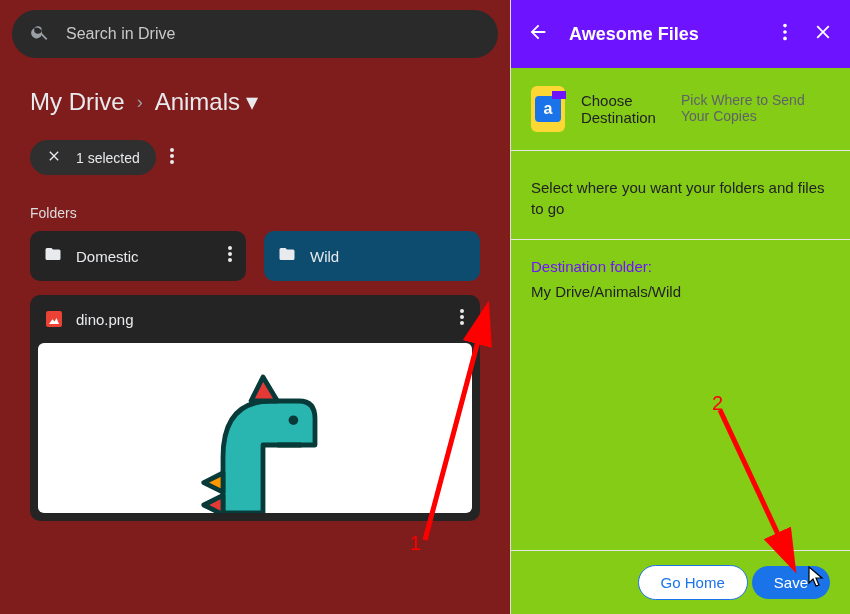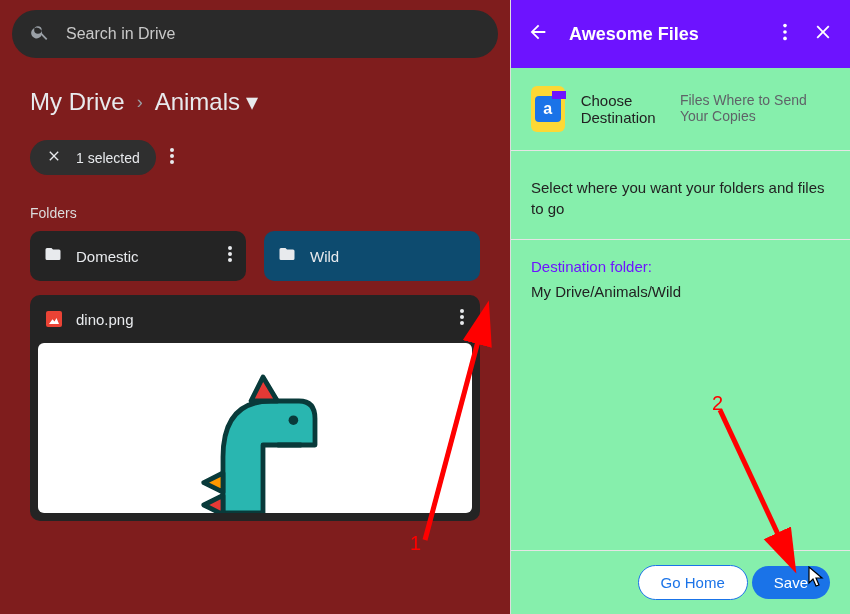--- a/index.html
+++ b/index.html
@@ -26,21 +26,21 @@
 .dots-btn svg{width:4px;height:16px;fill:#e8eaed}
 .file-card{margin:14px 30px 0;background:#242424;border-radius:10px;overflow:hidden}
 .file-head{display:flex;align-items:center;justify-content:space-between;padding:14px 16px}
 .file-head-left{display:flex;align-items:center;gap:14px}
 .img-icon{width:16px;height:16px;background:#ea4335;border-radius:2px;position:relative}
 .img-icon:after{content:"";position:absolute;left:3px;bottom:3px;width:10px;height:6px;background:#fff;clip-path:polygon(0 100%,35% 20%,55% 60%,75% 0,100% 100%)}
 .file-name{font-size:15px}
 .preview{background:#fff;margin:0 8px 8px;border-radius:6px;height:170px;display:flex;align-items:flex-end;justify-content:center;overflow:hidden}
 
 
-.right{flex:1;height:100%;background:#86efac;display:flex;flex-direction:column;border-left:1px solid #ddd}
+.right{flex:1;height:100%;background:#84cc16;display:flex;flex-direction:column;border-left:1px solid #ddd}
 .rhead{background:#6d13ff;color:#fff;height:68px;display:flex;align-items:center;padding:0 16px;gap:16px}
 .rtitle{font-size:18px;font-weight:bold;flex:1;margin-left:4px}
 .ricon svg{width:22px;height:22px;fill:#fff}
 .destblock{display:flex;gap:16px;padding:18px 20px;border-bottom:1px solid #e5e5e5;align-items:center}
 .destlogo{width:46px;height:46px;background:#fdd835;border-radius:6px;display:flex;align-items:center;justify-content:center}
 .destlogo-inner{width:26px;height:26px;background:#1a73e8;border-radius:4px;color:#fff;font-weight:bold;display:flex;align-items:center;justify-content:center;font-size:16px;position:relative}
 .destlogo-inner:before{content:"";position:absolute;top:-5px;right:-5px;width:14px;height:8px;background:#6d13ff}
 .dest-texts{display:flex;gap:4px}
 .dest-title{font-size:15px;color:#222}
 .dest-sub{font-size:14px;color:#5f6368}
@@ -187,21 +187,21 @@
           </svg>
       </span>
     </div>
 
     <div class="destblock">
       <div class="destlogo">
         <div class="destlogo-inner">a</div>
       </div>
       <div class="dest-texts">
         <div class="dest-title">Choose Destination</div>
-        <div class="dest-sub">Files Where to Send Your Copies</div>
+        <div class="dest-sub">Pick Where to Send Your Copies</div>
       </div>
     </div>
 
     <div class="sel-desc">Select where you want your folders and files to go</div>
 
     <div class="dfolder">
       <div class="dfolder-label">Destination folder:</div>
       <div class="dfolder-path">My Drive/Animals/Wild</div>
     </div>
 

